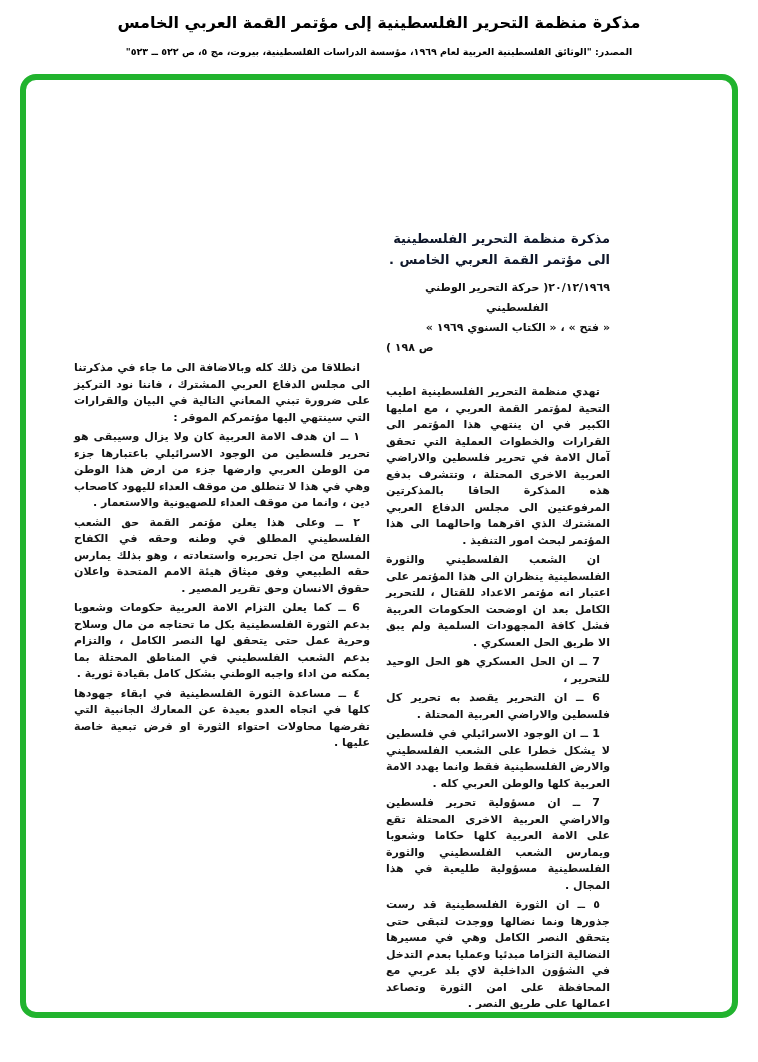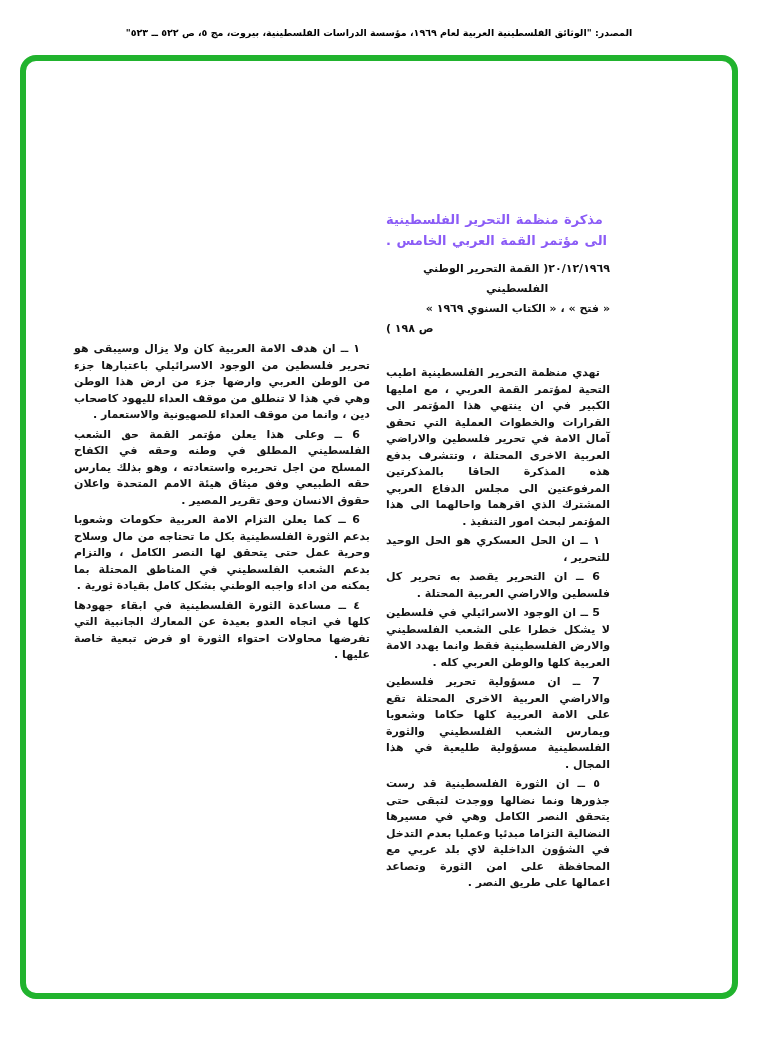--- a/index.html
+++ b/index.html
@@ -43,22 +43,22 @@
   }
 
   .columns { display: flex; gap: 16px; }
   .col-right { flex: 0 0 224px; width: 224px; }
   .col-left  { flex: 0 0 296px; width: 296px; margin-top: 132px; }
 
   .doc-title {
     font-size: 13px;
     font-weight: bold;
     line-height: 21px;
-    text-align: left;
-    color: #8b5cf6;
+    text-align: right;
+    color: #0f172a;
     word-spacing: 1px;
   }
 
   .doc-meta {
     margin-top: 8px;
     font-size: 11px;
     font-weight: bold;
     line-height: 20px;
     color: #111111;
   }
@@ -76,51 +76,54 @@
     text-indent: 10px;
   }
   .col-right .body-par:first-of-type { margin-top: 26px; }
 </style>
 </head>
 <body>
 
 <div class="page-root">
 
   <div class="top-header">
+    <div class="main-title">مذكرة منظمة التحرير الفلسطينية إلى مؤتمر القمة العربي الخامس</div>
     <div class="source-line">المصدر: "الوثائق الفلسطينية العربية لعام ١٩٦٩، مؤسسة الدراسات الفلسطينية، بيروت، مج ٥، ص ٥٢٢ ــ ٥٢٣"</div>
   </div>
 
   <div class="doc-frame" style="border-color: rgb(33, 179, 46);">
     <div class="doc-page">
 
       <div class="columns">
 
         <div class="col-right">
           <div class="doc-title">مذكرة منظمة التحرير الفلسطينية الى مؤتمر القمة العربي الخامس .</div>
 
           <div class="doc-meta">
             <div class="meta-row1">
               <span>٢٠/١٢/١٩٦٩</span>
-              <span>( القمة التحرير الوطني الفلسطيني</span>
+              <span>( حركة التحرير الوطني الفلسطيني</span>
             </div>
             <div class="meta-row2">« فتح » ، « الكتاب السنوي ١٩٦٩ »</div>
             <div class="meta-row3">ص ١٩٨ )</div>
           </div>
 
           <p class="body-par">تهدي منظمة التحرير الفلسطينية اطيب التحية لمؤتمر القمة العربي ، مع امليها الكبير في ان ينتهي هذا المؤتمر الى القرارات والخطوات العملية التي تحقق آمال الامة في تحرير فلسطين والاراضي العربية الاخرى المحتلة ، وتتشرف بدفع هذه المذكرة الحاقا بالمذكرتين المرفوعتين الى مجلس الدفاع العربي المشترك الذي اقرهما واحالهما الى هذا المؤتمر لبحث امور التنفيذ .</p>
-          <p class="body-par">١ ــ ان الحل العسكري هو الحل الوحيد للتحرير ،</p>
+          <p class="body-par">ان الشعب الفلسطيني والثورة الفلسطينية ينظران الى هذا المؤتمر على اعتبار انه مؤتمر الاعداد للقتال ، للتحرير الكامل بعد ان اوضحت الحكومات العربية فشل كافة المجهودات السلمية ولم يبق الا طريق الحل العسكري .</p>
+          <p class="body-par">7 ــ ان الحل العسكري هو الحل الوحيد للتحرير ،</p>
           <p class="body-par">6 ــ ان التحرير يقصد به تحرير كل فلسطين والاراضي العربية المحتلة .</p>
-          <p class="body-par">5 ــ ان الوجود الاسرائيلي في فلسطين لا يشكل خطرا على الشعب الفلسطيني والارض الفلسطينية فقط وانما يهدد الامة العربية كلها والوطن العربي كله .</p>
+          <p class="body-par">1 ــ ان الوجود الاسرائيلي في فلسطين لا يشكل خطرا على الشعب الفلسطيني والارض الفلسطينية فقط وانما يهدد الامة العربية كلها والوطن العربي كله .</p>
           <p class="body-par">7 ــ ان مسؤولية تحرير فلسطين والاراضي العربية الاخرى المحتلة تقع على الامة العربية كلها حكاما وشعوبا ويمارس الشعب الفلسطيني والثورة الفلسطينية مسؤولية طليعية في هذا المجال .</p>
           <p class="body-par">٥ ــ ان الثورة الفلسطينية قد رست جذورها ونما نضالها ووجدت لتبقى حتى يتحقق النصر الكامل وهي في مسيرها النضالية التزاما مبدئيا وعمليا بعدم التدخل في الشؤون الداخلية لاي بلد عربي مع المحافظة على امن الثورة وتصاعد اعمالها على طريق النصر .</p>
         </div>
 
         <div class="col-left">
+          <p class="body-par">انطلاقا من ذلك كله وبالاضافة الى ما جاء في مذكرتنا الى مجلس الدفاع العربي المشترك ، فاننا نود التركيز على ضرورة تبني المعاني التالية في البيان والقرارات التي سينتهي اليها مؤتمركم الموقر :</p>
           <p class="body-par">١ ــ ان هدف الامة العربية كان ولا يزال وسيبقى هو تحرير فلسطين من الوجود الاسرائيلي باعتبارها جزء من الوطن العربي وارضها جزء من ارض هذا الوطن وهي في هذا لا تنطلق من موقف العداء لليهود كاصحاب دين ، وانما من موقف العداء للصهيونية والاستعمار .</p>
-          <p class="body-par">6 ــ وعلى هذا يعلن مؤتمر القمة حق الشعب الفلسطيني المطلق في وطنه وحقه في الكفاح المسلح من اجل تحريره واستعادته ، وهو بذلك يمارس حقه الطبيعي وفق ميثاق هيئة الامم المتحدة واعلان حقوق الانسان وحق تقرير المصير .</p>
+          <p class="body-par">٢ ــ وعلى هذا يعلن مؤتمر القمة حق الشعب الفلسطيني المطلق في وطنه وحقه في الكفاح المسلح من اجل تحريره واستعادته ، وهو بذلك يمارس حقه الطبيعي وفق ميثاق هيئة الامم المتحدة واعلان حقوق الانسان وحق تقرير المصير .</p>
           <p class="body-par">6 ــ كما يعلن التزام الامة العربية حكومات وشعوبا بدعم الثورة الفلسطينية بكل ما تحتاجه من مال وسلاح وحرية عمل حتى يتحقق لها النصر الكامل ، والتزام بدعم الشعب الفلسطيني في المناطق المحتلة بما يمكنه من اداء واجبه الوطني بشكل كامل بقيادة ثورية .</p>
           <p class="body-par">٤ ــ مساعدة الثورة الفلسطينية في ابقاء جهودها كلها في اتجاه العدو بعيدة عن المعارك الجانبية التي تفرضها محاولات احتواء الثورة او فرض تبعية خاصة عليها .</p>
         </div>
 
       </div>
 
     </div>
   </div>
 
 </div>

